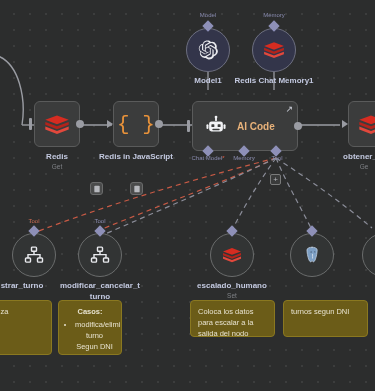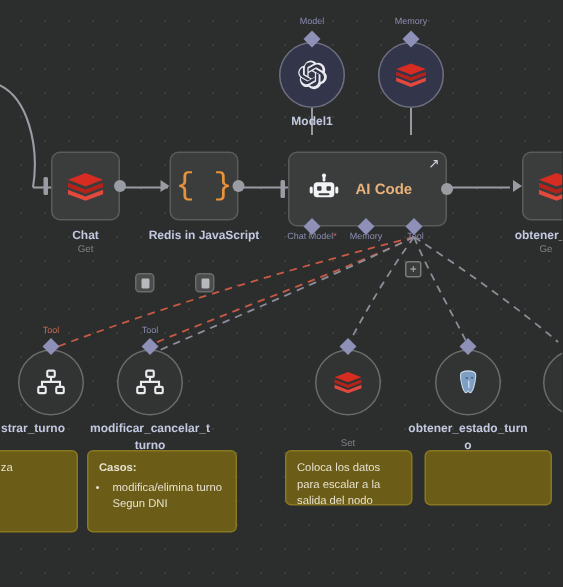--- a/index.html
+++ b/index.html
@@ -159,33 +159,34 @@
     <span class="icon-wrap">
       <svg width="22" height="18" viewBox="0 0 28 22">
         <path d="M14 1.2 26.6 6 14 10.8 1.4 6z" fill="#d62c21"></path>
         <path d="M1.4 8.2 14 13l12.6-4.8v3.1L14 16.1 1.4 11.3z" fill="#b4231b"></path>
         <path d="M1.4 13.2 14 18l12.6-4.8v3.1L14 21.1 1.4 16.3z" fill="#e2483c"></path>
       </svg>
     </span>
   </div>
   <div class="port-diamond up" style="left:270px;top:22px;"></div>
   <div class="port-label" style="left:274px;top:12px;">Memory</div>
+  <div class="node-label" style="left:274px;top:76px;">Redis Chat Memory1</div>
 
   <div class="node-rect" style="left:34px;top:101px;width:46px;height:46px;">
     <span class="icon-wrap">
       <svg width="26" height="21" viewBox="0 0 28 22">
         <path d="M14 1.2 26.6 6 14 10.8 1.4 6z" fill="#d62c21"></path>
         <path d="M1.4 8.2 14 13l12.6-4.8v3.1L14 16.1 1.4 11.3z" fill="#b4231b"></path>
         <path d="M1.4 13.2 14 18l12.6-4.8v3.1L14 21.1 1.4 16.3z" fill="#e2483c"></path>
       </svg>
     </span>
   </div>
   <div class="port-bar" style="left:29px;top:118px;"></div>
   <div class="port-dot" style="left:76px;top:120px;"></div>
-  <div class="node-label" style="left:57px;top:152px;">Chat</div>
+  <div class="node-label" style="left:57px;top:152px;">Redis</div>
   <div class="node-sub" style="left:57px;top:163px;">Get</div>
 
   <div class="node-rect" style="left:113px;top:101px;width:46px;height:46px;">
     <span class="icon-wrap" style="color:#e8923a;font-size:21px;font-family:'Liberation Mono',monospace;line-height:1;">{&nbsp;}</span>
   </div>
   <div class="port-arrow" style="left:107px;top:120px;"></div>
   <div class="port-dot" style="left:155px;top:120px;"></div>
   <div class="node-label" style="left:136px;top:152px;">Redis in JavaScript</div>
 
   <div class="node-rect wide" style="left:192px;top:101px;width:106px;height:50px;padding-left:12px;">
@@ -275,51 +276,51 @@
   <div class="node-circle plain" style="left:210px;top:233px;">
     <span class="icon-wrap">
       <svg width="20" height="16" viewBox="0 0 28 22">
         <path d="M14 1.2 26.6 6 14 10.8 1.4 6z" fill="#d62c21"></path>
         <path d="M1.4 8.2 14 13l12.6-4.8v3.1L14 16.1 1.4 11.3z" fill="#b4231b"></path>
         <path d="M1.4 13.2 14 18l12.6-4.8v3.1L14 21.1 1.4 16.3z" fill="#e2483c"></path>
       </svg>
     </span>
   </div>
   <div class="port-diamond" style="left:228px;top:227px;"></div>
+  <div class="node-label" style="left:232px;top:281px;">escalado_humano</div>
   <div class="node-sub" style="left:232px;top:292px;">Set</div>
 
   <div class="node-circle plain" style="left:290px;top:233px;">
     <span class="icon-wrap">
       <svg width="19" height="20" viewBox="0 0 24 24" fill="#7d9fc4" stroke="#c9d8e8" stroke-width="0.9">
         <path d="M12 2.2c-3.6 0-7 1.1-7 3.4 0 1.3.2 3.4.6 5.6.5 2.8 1.3 5.6 2.1 7.3.6 1.2 1.3 2.1 2.1 2.1.6 0 1-.5 1.3-1.2.2-.5.5-.5.7 0 .3.7.7 1.2 1.3 1.2.8 0 1.5-.9 2.1-2.1.8-1.7 1.6-4.5 2.1-7.3.4-2.2.6-4.3.6-5.6 0-2.3-3.4-3.4-7-3.4z"></path>
         <path d="M9.4 8.3c.6-.2 1.3-.2 1.9.1M14 8.2c.5-.2 1.1-.2 1.6 0" stroke="#2b3d52" stroke-width="0.9" fill="none"></path>
         <path d="M12 10.5c.1 2.6.2 4.4.1 6" stroke="#e7eef6" stroke-width="0.9" fill="none"></path>
       </svg>
     </span>
   </div>
   <div class="port-diamond" style="left:308px;top:227px;"></div>
-  <div class="node-label" style="left:312px;top:281px;white-space:pre-line;line-height:1.35;">obtener_estado_turn
-o</div>
   <div class="node-sub" style="left:312px;top:304px;">select</div>
 
   <div class="node-circle plain" style="left:362px;top:233px;"></div>
 
   <div class="sticky" style="left:-40px;top:300px;width:92px;height:55px;">
     <div>tra/actualiza</div>
     <div>nte</div>
     <div>tra turno</div>
   </div>
 
-  <div class="sticky" style="left:58px;top:300px;width:100px;height:55px;">
+  <div class="sticky" style="left:58px;top:300px;width:64px;height:55px;text-align:center;">
     <b>Casos:</b>
     <ul>
       <li>modifica/elimina turno Segun DNI</li>
     </ul>
   </div>
 
   <div class="sticky" style="left:190px;top:300px;width:85px;height:37px;">
     <div>Coloca los datos para escalar a la salida del nodo</div>
   </div>
 
   <div class="sticky" style="left:283px;top:300px;width:85px;height:37px;">
+    <div>turnos segun DNI</div>
   </div>
 
 </div>
 
 </body></html>

